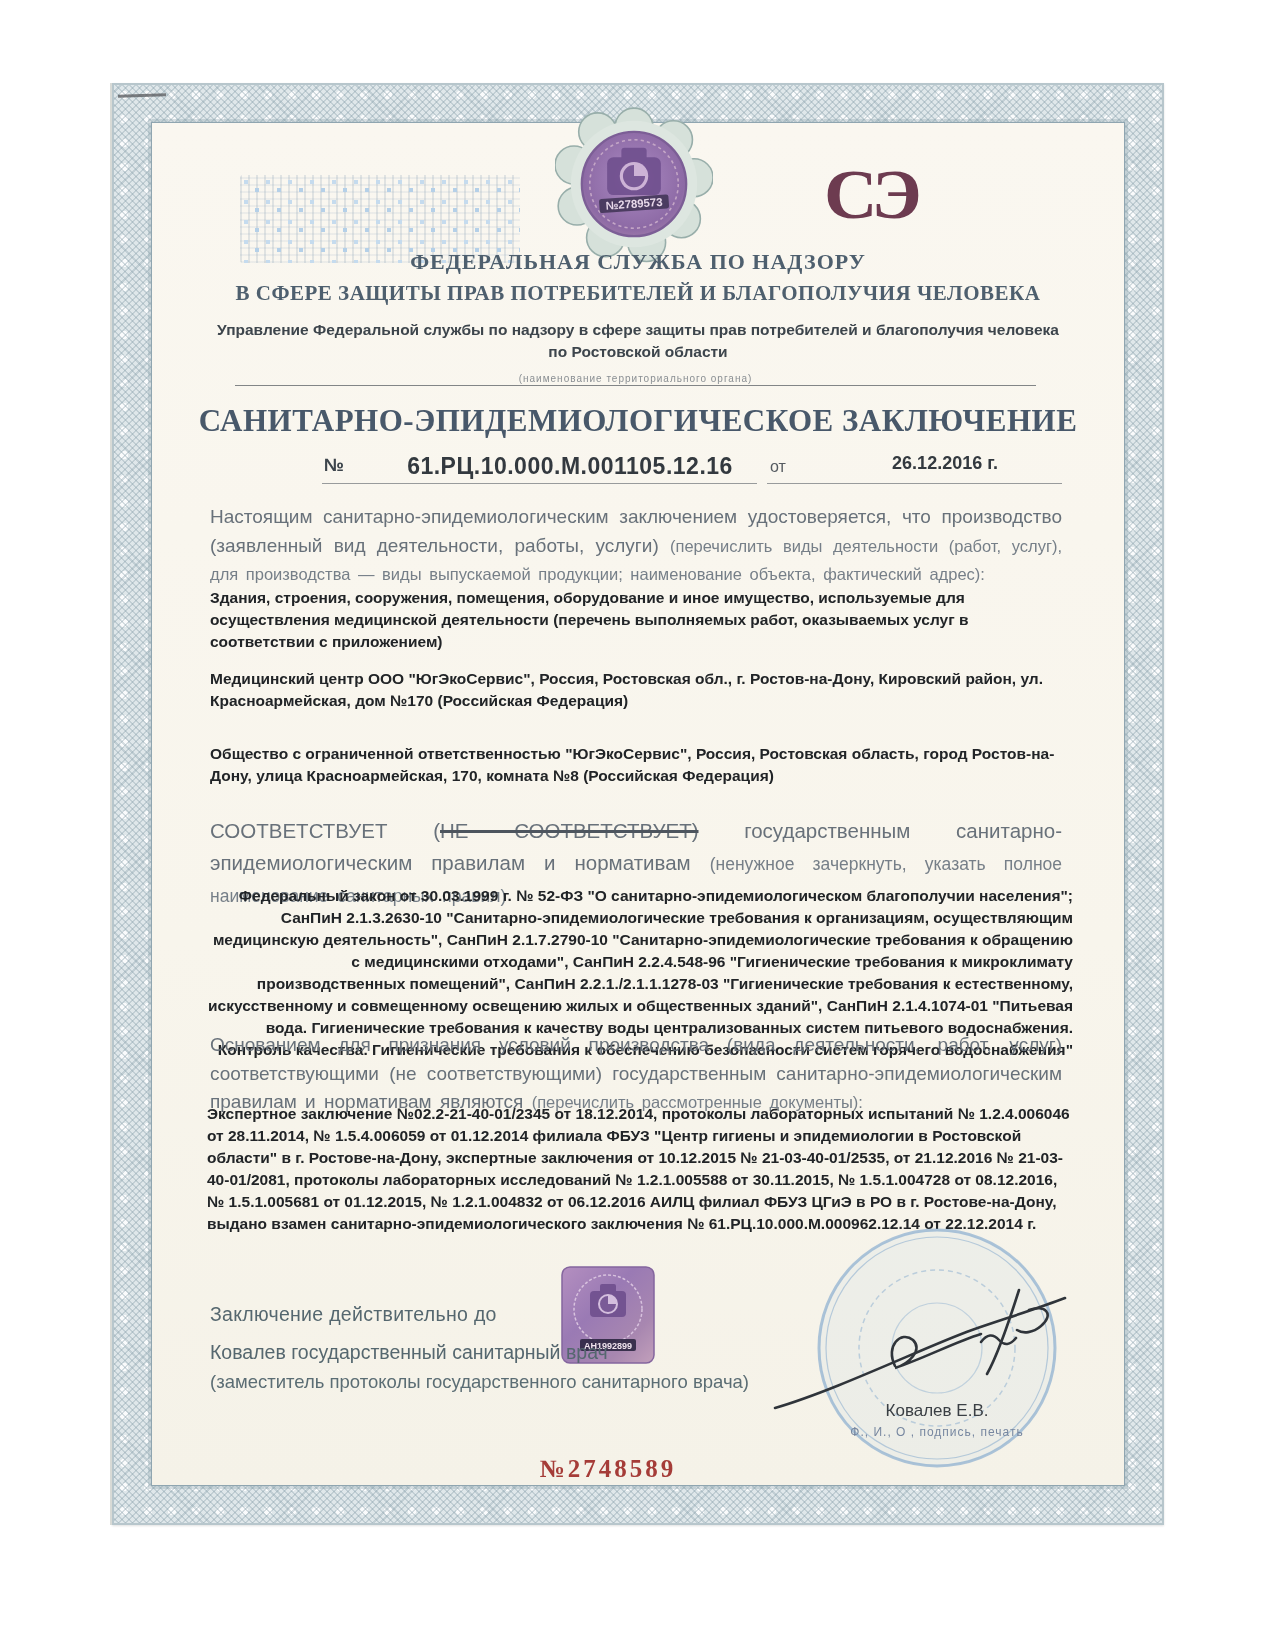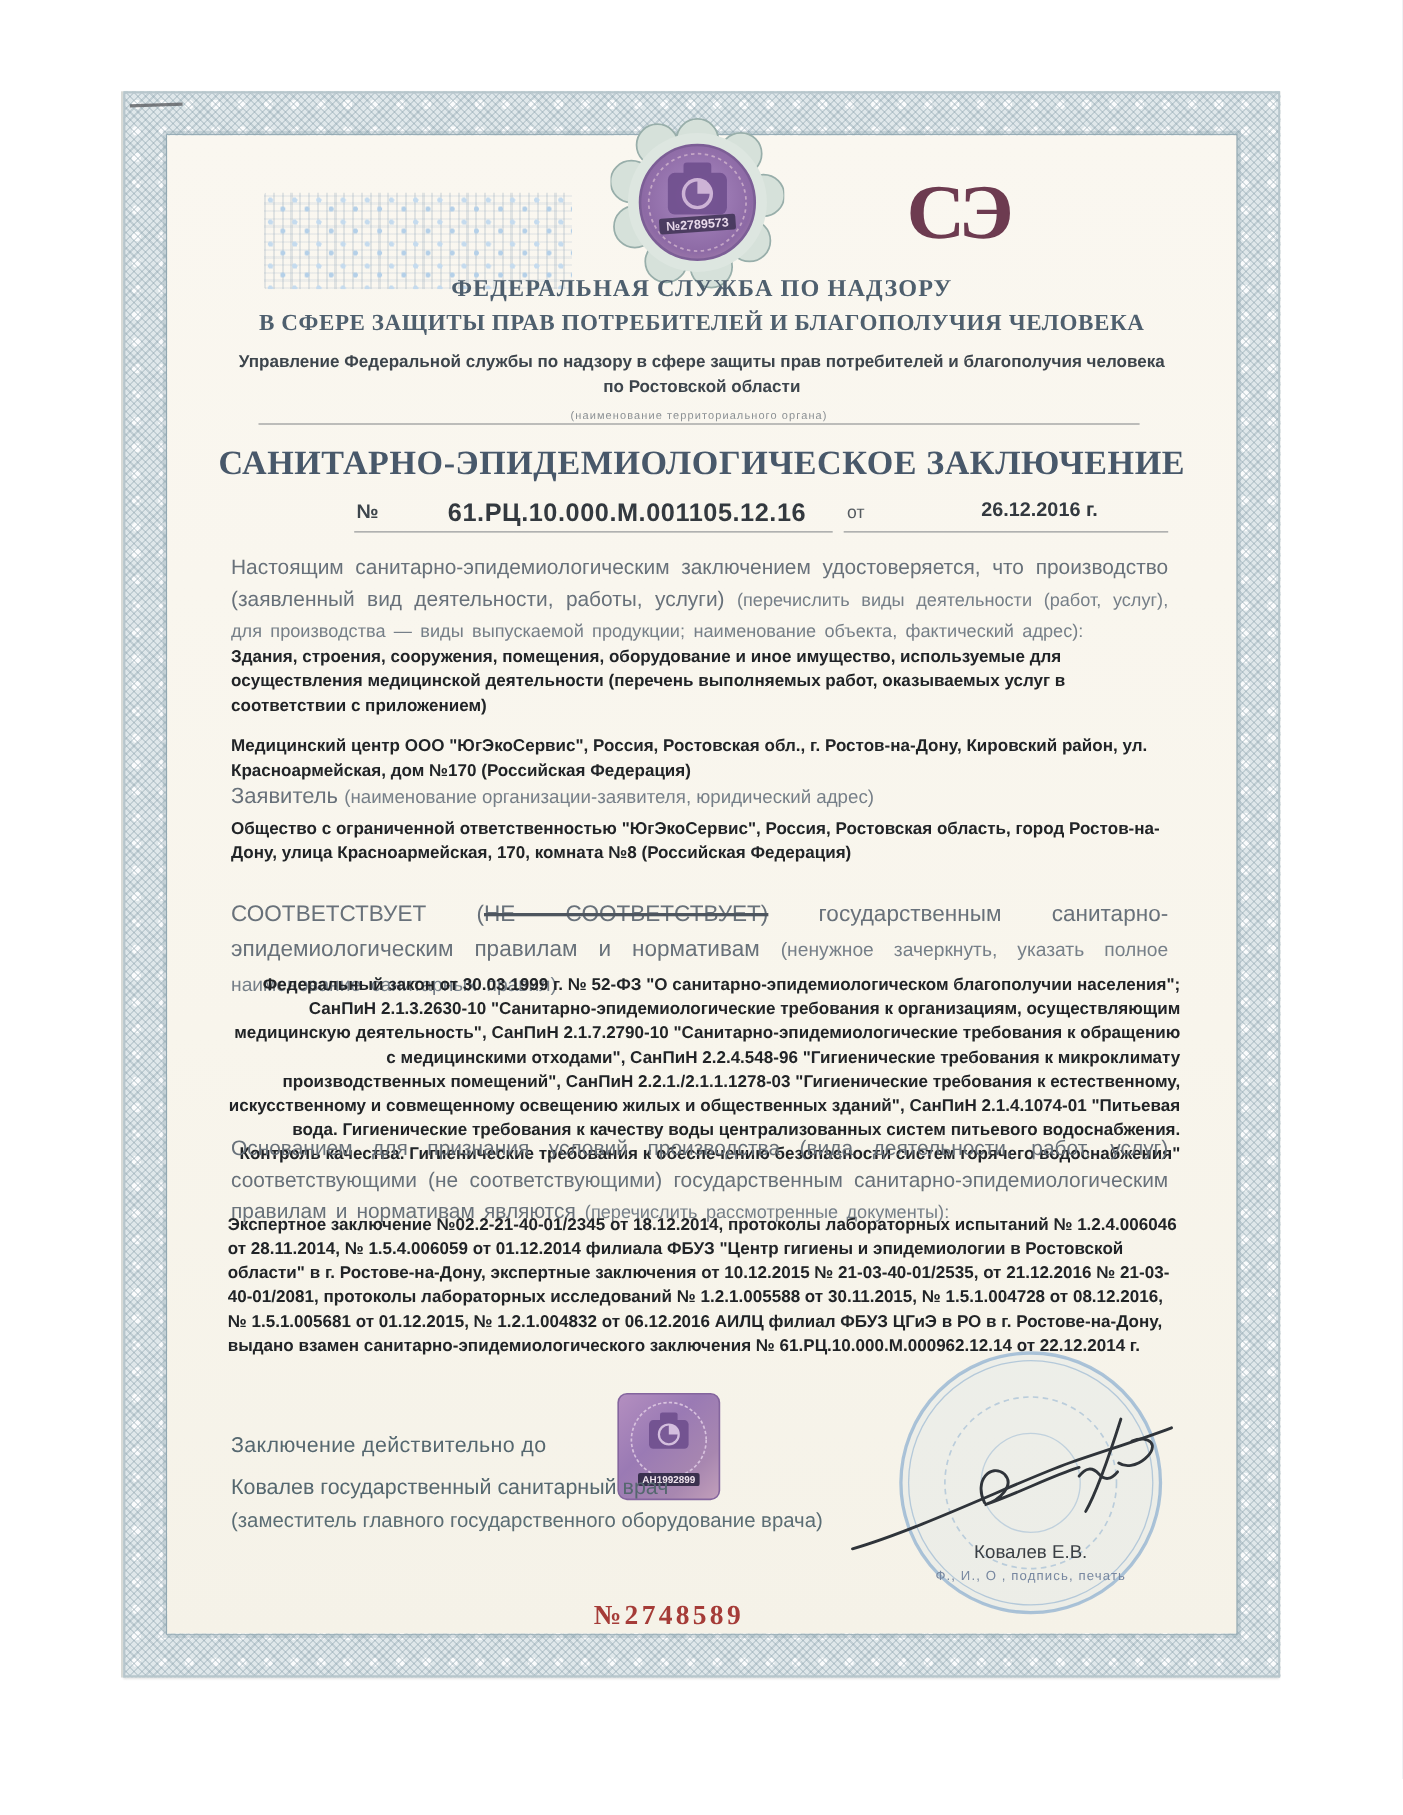--- a/index.html
+++ b/index.html
@@ -187,24 +187,20 @@
 
   <div class="intro t-big">
     <span>Настоящим санитарно-эпидемиологическим заключением удостоверяется, что производство (заявленный вид деятельности, работы, услуги)</span>
     <span class="t-cap">(перечислить виды деятельности (работ, услуг), для производства — виды выпускаемой продукции; наименование объекта, фактический адрес):</span>
   </div>
 
   <div class="objdesc t-bold">Здания, строения, сооружения, помещения, оборудование и иное имущество, используемые для осуществления медицинской деятельности (перечень выполняемых работ, оказываемых услуг в соответствии с приложением)</div>
 
   <div class="facility t-bold">Медицинский центр ООО "ЮгЭкоСервис", Россия, Ростовская обл., г. Ростов-на-Дону, Кировский район, ул. Красноармейская, дом №170 (Российская Федерация)</div>
 
-  <div class="applicant-row">
-    <span>Заявитель</span>
-    <span class="t-cap">(наименование организации-заявителя, юридический адрес)</span>
-  </div>
 
   <div class="applicant t-bold">Общество с ограниченной ответственностью "ЮгЭкоСервис", Россия, Ростовская область, город Ростов-на-Дону, улица Красноармейская, 170, комната №8 (Российская Федерация)</div>
 
   <div class="conform">
     <span>СООТВЕТСТВУЕТ</span>
     <span>(</span><span class="struck">НЕ СООТВЕТСТВУЕТ)</span>
     <span>государственным санитарно-эпидемиологическим правилам и нормативам</span>
     <span class="t-cap">(ненужное зачеркнуть, указать полное наименование санитарных правил)</span>
   </div>
 
@@ -256,19 +252,19 @@
         <path d="M128 98 C 118 78, 134 62, 146 72 C 156 82, 142 96, 128 100 C 158 90, 188 74, 214 66"></path>
         <path d="M214 74 q 9 -12 18 -2 q 8 9 17 -2"></path>
         <path d="M252 22 C 240 60, 228 92, 220 106"></path>
         <path d="M262 42 c 16 -6 26 4 12 16 c -8 7 -18 8 -24 4"></path>
       </g>
     </svg>
   </div>
 
   <div class="valid-until">Заключение действительно до</div>
   <div class="chief1">Ковалев государственный санитарный врач</div>
-  <div class="chief2">(заместитель главного государственного оборудование врача)</div>
+  <div class="chief2">(заместитель протоколы государственного санитарного врача)</div>
 
   <div class="signer-name">Ковалев Е.В.</div>
   <div class="signer-cap">Ф., И., О , подпись, печать</div>
 
   <div class="form-number">№2748589</div>
 </div>
 
 </body></html>

